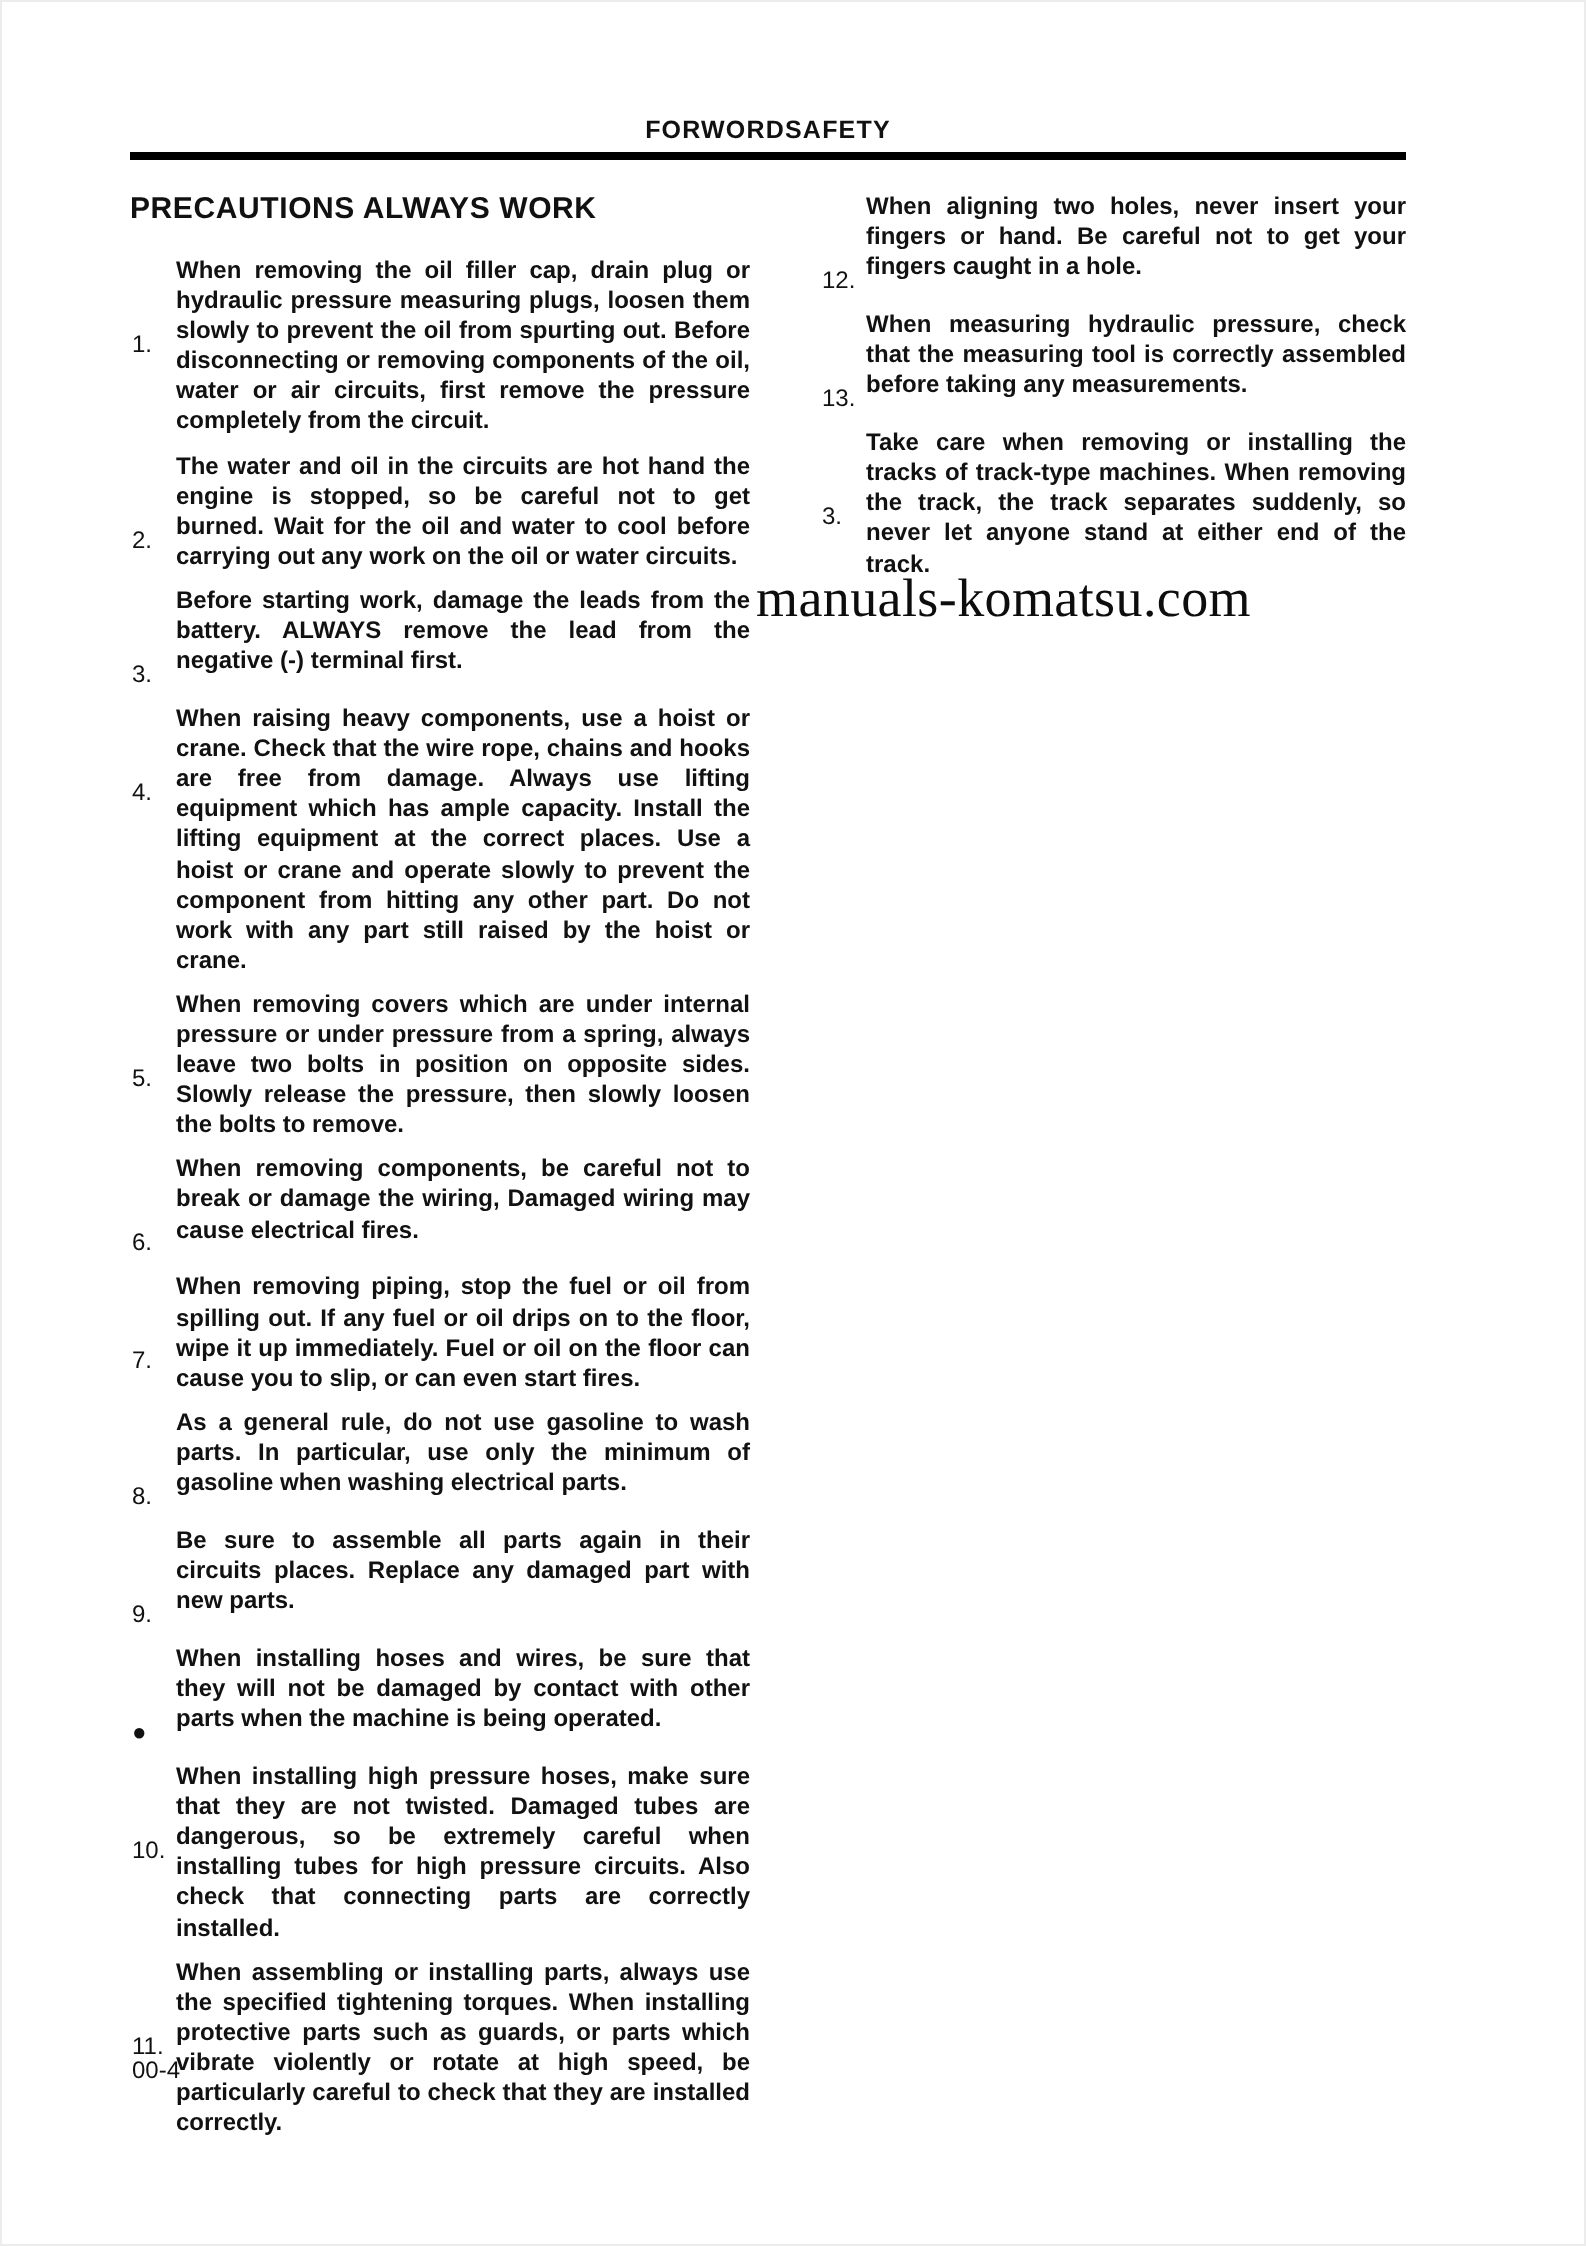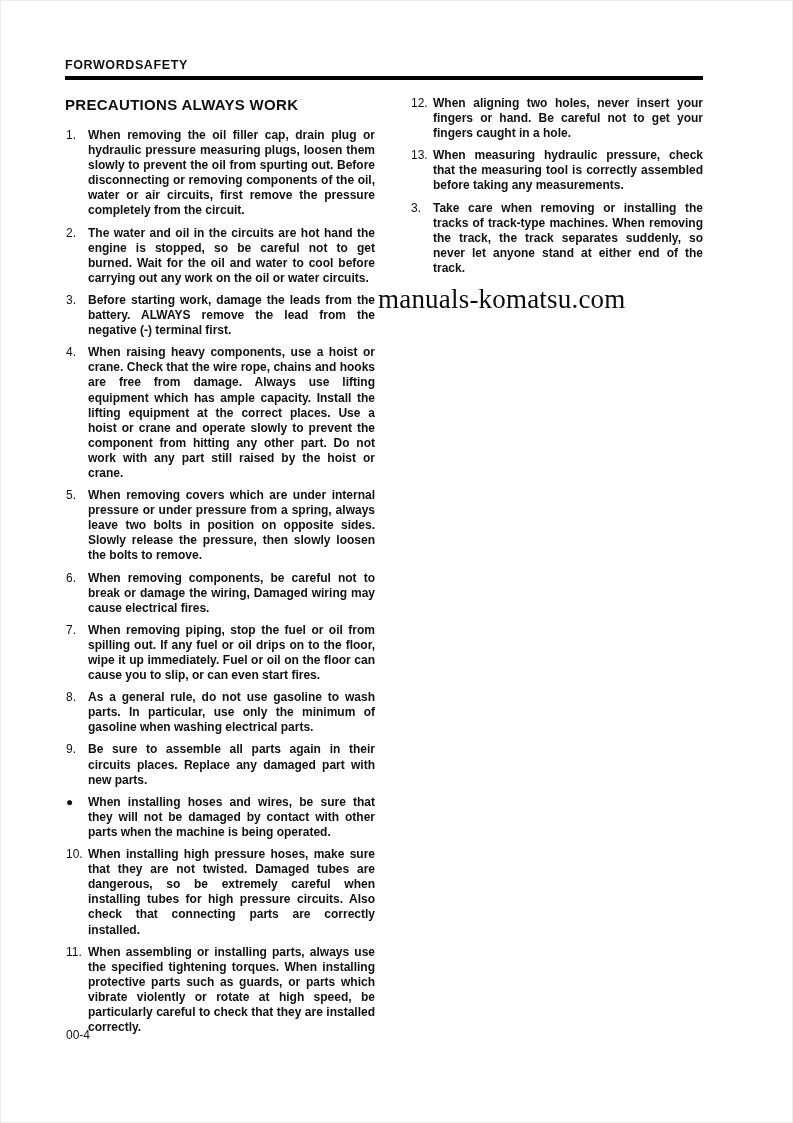--- a/index.html
+++ b/index.html
@@ -15,21 +15,21 @@
     overflow: hidden;
   }
   .content {
     position: absolute;
     left: 65px;
     top: 58px;
     width: 638px;
   }
   .header {
     display: flex;
-    justify-content: flex-start;
+    justify-content: center;
     align-items: flex-end;
     font-size: 12.5px;
     font-weight: bold;
     letter-spacing: 0.6px;
     padding-bottom: 4px;
   }
   .rule {
     height: 4px;
     background: #000;
     margin-bottom: 16px;
@@ -50,20 +50,21 @@
   .item {
     display: flex;
     font-size: 12px;
     line-height: 15.1px;
     margin-bottom: 7px;
   }
   .marker {
     flex: 0 0 23px;
     width: 23px;
     padding-left: 1px;
+    margin-top: 37px;
   }
   .text {
     flex: 1;
     text-align: justify;
     font-weight: bold;
   }
   .watermark {
     position: absolute;
     left: 378px;
     top: 284px;

